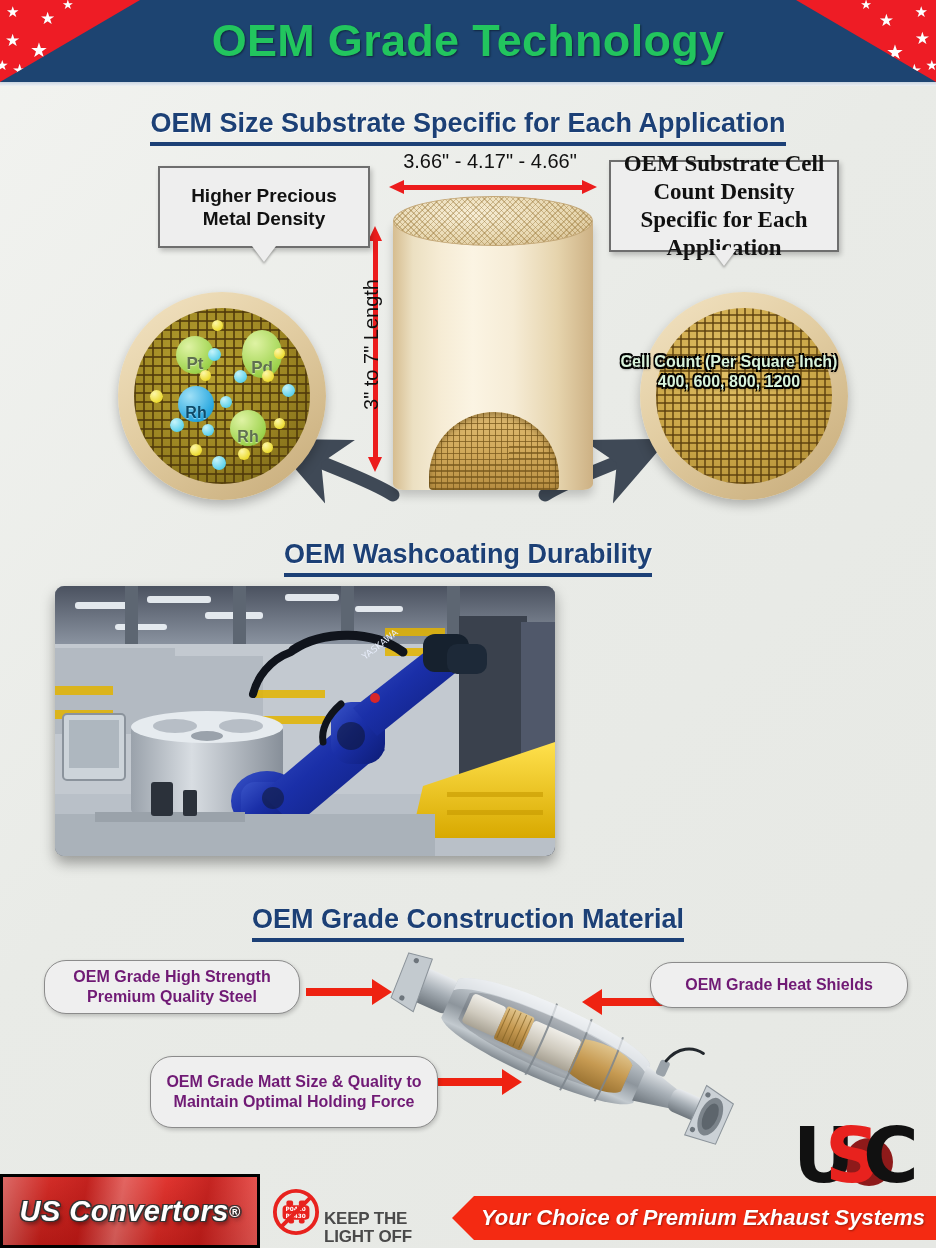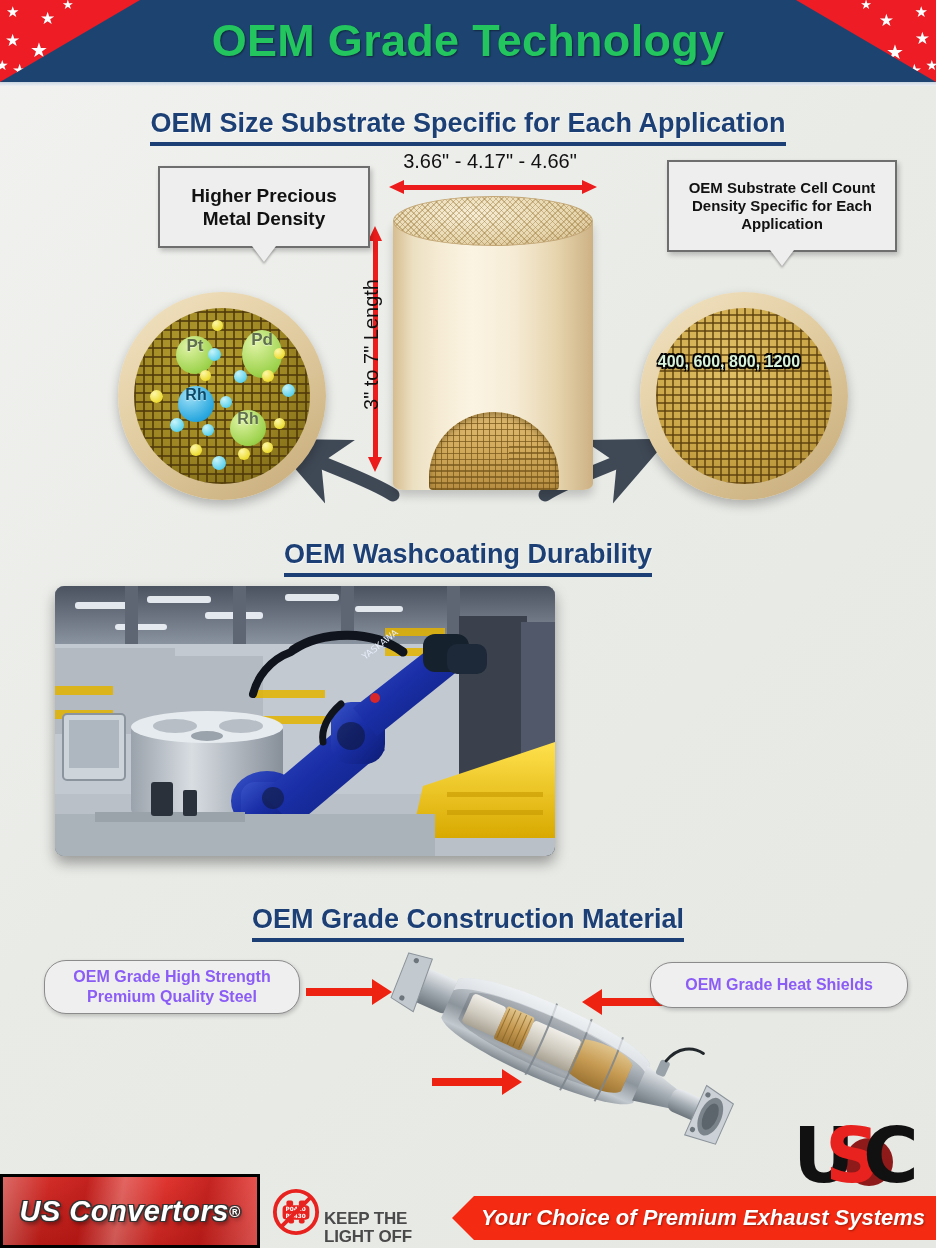--- a/index.html
+++ b/index.html
@@ -85,21 +85,21 @@
     border-right:16px solid #eeeeee;
     filter:drop-shadow(-2px 0 1px rgba(0,0,0,.25));
   }
   .callout-pill {
     position:absolute;
     background:#efefef;
     border:1.5px solid #8b8b8b;
     border-radius:22px;
     box-shadow:1px 2px 4px rgba(0,0,0,.2);
     display:flex; align-items:center; justify-content:center;
-    text-align:center; color:#8b5cf6; font-weight:bold;
+    text-align:center; color:#701a75; font-weight:bold;
     line-height:1.24; padding:5px 10px;
   }
 
   
   #cyl-wrap { position:absolute; left:393px; top:196px; width:200px; height:300px; }
   #cyl-body {
     position:absolute; left:0; top:22px; width:200px; height:272px;
     border-radius:10px/6px;
     background:
       linear-gradient(90deg,
@@ -178,21 +178,21 @@
       radial-gradient(circle at 40% 35%, #b8a231 0%, #9b8422 55%, #6f5d14 100%);
   }
   #face-right .core {
     background:
       repeating-linear-gradient(0deg, rgba(90,62,12,.70) 0 2px, transparent 2px 8px),
       repeating-linear-gradient(90deg, rgba(90,62,12,.70) 0 2px, transparent 2px 8px),
       radial-gradient(circle at 42% 32%, #e2c168 0%, #caa647 55%, #a7842f 100%);
   }
   .pm {
     position:absolute; border-radius:50%;
-    display:flex; align-items:flex-start; justify-content:center;
+    display:flex; align-items:flex-end; justify-content:center;
     font-weight:bold; color:#5f6f50;
     text-shadow:0 1px 1px rgba(255,255,255,.5);
   }
   .pm-green { background:radial-gradient(circle at 33% 28%, #dff3a4, #9ed34e 70%, #7cb433); }
   .pm-blue  { background:radial-gradient(circle at 33% 28%, #9fe0f7, #29a8df 70%, #1a86bd); color:#0d4a68; }
   .pm-yellow{ background:radial-gradient(circle at 33% 28%, #fdf7a8, #eddc34 70%, #cbbb17); }
   .pm-cyan  { background:radial-gradient(circle at 33% 28%, #c6f4fb, #5fd2ec 70%, #34b1d2); }
 
   #cellcount-label {
     position:absolute; left:594px; top:352px; width:270px; text-align:center;
@@ -344,20 +344,21 @@
       <span class="pm pm-yellow" style="left:128px; top:134px; width:11px; height:11px;"></span>
       <span class="pm pm-cyan" style="left:78px;  top:148px; width:14px; height:14px;"></span>
     </div>
   </div>
 
   <div class="face" id="face-right" style="left:640px; top:292px;">
     <div class="rim"></div>
     <div class="core"></div>
   </div>
   <div id="cellcount-label">
+    <div>Cell Count (Per Square Inch)</div>
     <div>400, 600, 800, 1200</div>
   </div>
 
   <div id="cyl-wrap">
     <div id="cyl-body">
       <div id="cyl-cut"></div>
     </div>
     <div id="cyl-top"></div>
   </div>
 
@@ -371,21 +372,21 @@
     <div class="ah-t"></div>
     <div class="bar"></div>
     <div class="ah-b"></div>
   </div>
   <div id="dim-v-label">3" to 7" Length</div>
 
   <div class="callout-sq" style="left:114px; top:166px; width:212px; height:82px; font-size:19px;margin-left:44px;">
     <span>Higher Precious Metal Density</span>
     <span class="tail-d"></span>
   </div>
-  <div class="callout-sq" style="left:667px; top:160px; width:230px; height:92px; font-size:15px;">
+  <div class="callout-sq" style="left:609px; top:160px; width:230px; height:92px; font-size:23px;font-family:Liberation Serif, serif;">
     <span>OEM Substrate Cell Count Density Specific for Each Application</span>
     <span class="tail-d"></span>
   </div>
 
   <div class="sec-head" style="top:531px;">
     <span class="u">OEM Washcoating Durability</span>
   </div>
 
   <div id="robot-photo">
     <svg viewBox="0 0 500 270" width="500" height="270">
@@ -570,20 +571,23 @@
     <div class="shaft" style="width:72px;"></div>
     <div class="head" style="left:70px; border-left:20px solid #ee2211;"></div>
   </div>
 
   <div class="callout-pill" style="left:44px; top:960px; width:256px; height:54px; font-size:16px;">
     <span>OEM Grade High Strength Premium Quality Steel</span>
   </div>
   <div class="callout-pill" style="left:650px; top:962px; width:258px; height:46px; font-size:16px;">
     <span>OEM Grade Heat Shields</span>
   </div>
+  <div class="callout-pill" style="left:150px; top:1056px; width:288px; height:72px; font-size:16px;">
+    <span>OEM Grade Matt Size &amp; Quality to Maintain Optimal Holding Force</span>
+  </div>
 
   <div id="usc-logo">
     <svg viewBox="0 0 128 78" width="128" height="78">
       <circle cx="74" cy="50" r="24" fill="#8e1a1a"></circle>
       <text x="-2" y="70" font-family="DejaVu Sans, sans-serif" font-size="76" font-weight="bold" fill="#111111">U</text>
       <text x="30" y="70" font-family="DejaVu Sans, sans-serif" font-size="76" font-weight="bold" fill="#e8221e">S</text>
       <text x="68" y="70" font-family="DejaVu Sans, sans-serif" font-size="76" font-weight="bold" fill="#111111">C</text>
     </svg>
   </div>
 

